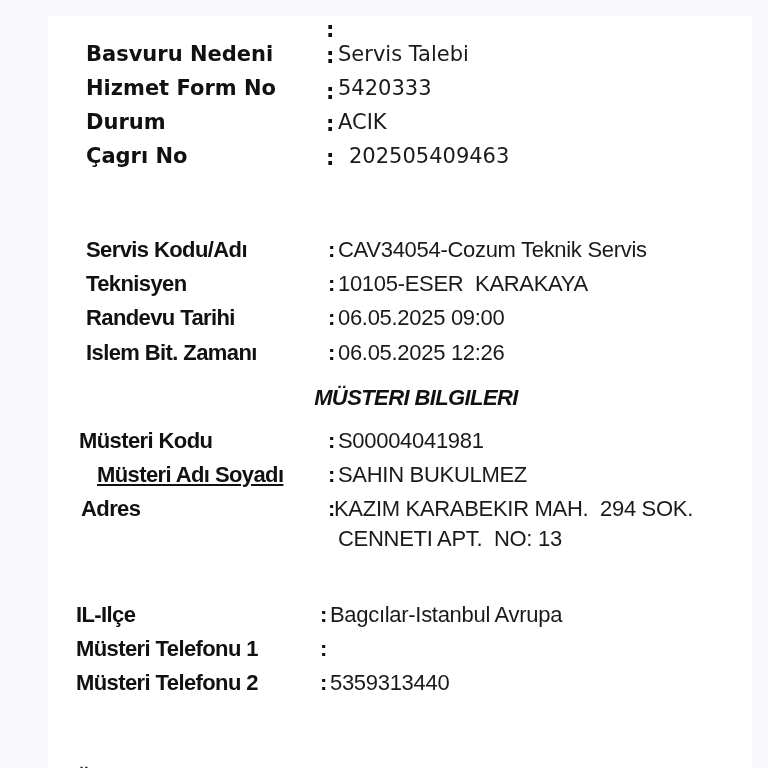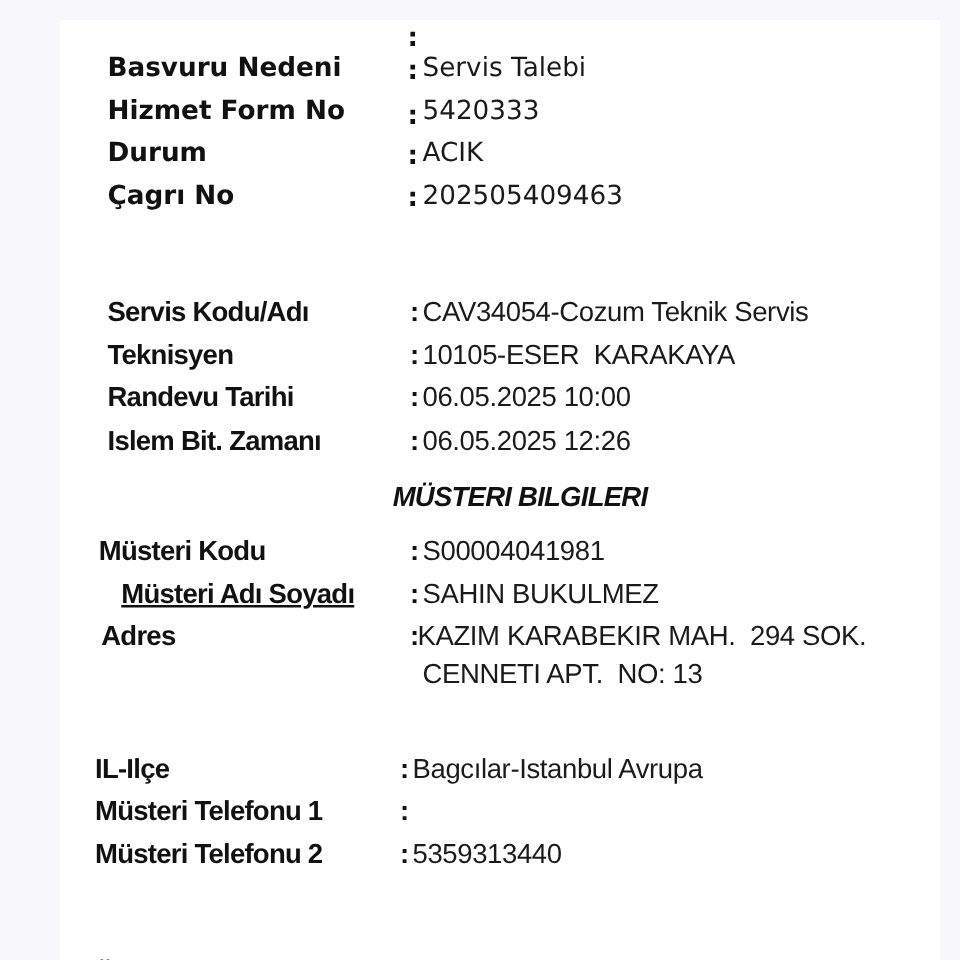--- a/index.html
+++ b/index.html
@@ -39,35 +39,35 @@
     <div class="lbl" style="left:22px; top:44px;">Hizmet Form No</div>
     <div class="colon" style="left:262px; top:48px;">:</div>
     <div class="val" style="left:274px; top:44px;">5420333</div>
 
     <div class="lbl" style="left:22px; top:78px;">Durum</div>
     <div class="colon" style="left:262px; top:80px;">:</div>
     <div class="val" style="left:274px; top:78px;">ACIK</div>
 
     <div class="lbl" style="left:22px; top:112px;">Çagrı No</div>
     <div class="colon" style="left:262px; top:114px;">:</div>
-    <div class="val" style="left:274px; top:112px;">202505409463</div>
+    <div class="val" style="left:285px; top:112px;">202505409463</div>
   </div>
 
   <div class="f2">
     <div class="lbl" style="left:22px; top:205px;">Servis Kodu/Adı</div>
     <div class="colon" style="left:264px; top:205px;">:</div>
     <div class="val" style="left:274px; top:205px;">CAV34054-Cozum Teknik Servis</div>
 
     <div class="lbl" style="left:22px; top:239px;">Teknisyen</div>
     <div class="colon" style="left:264px; top:239px;">:</div>
     <div class="val" style="left:274px; top:239px;">10105-ESER  KARAKAYA</div>
 
     <div class="lbl" style="left:22px; top:273px;">Randevu Tarihi</div>
     <div class="colon" style="left:264px; top:273px;">:</div>
-    <div class="val" style="left:274px; top:273px;">06.05.2025 10:00</div>
+    <div class="val" style="left:274px; top:273px;">06.05.2025 09:00</div>
 
     <div class="lbl" style="left:22px; top:308px;">Islem Bit. Zamanı</div>
     <div class="colon" style="left:264px; top:308px;">:</div>
     <div class="val" style="left:274px; top:308px;">06.05.2025 12:26</div>
   </div>
 
   <div class="heading" style="top:353px;font-style:italic;">MÜSTERI BILGILERI</div>
   <div class="f2">
     <div class="lbl" style="left:15px; top:396px;">Müsteri Kodu</div>
     <div class="colon" style="left:264px; top:396px;">:</div>

